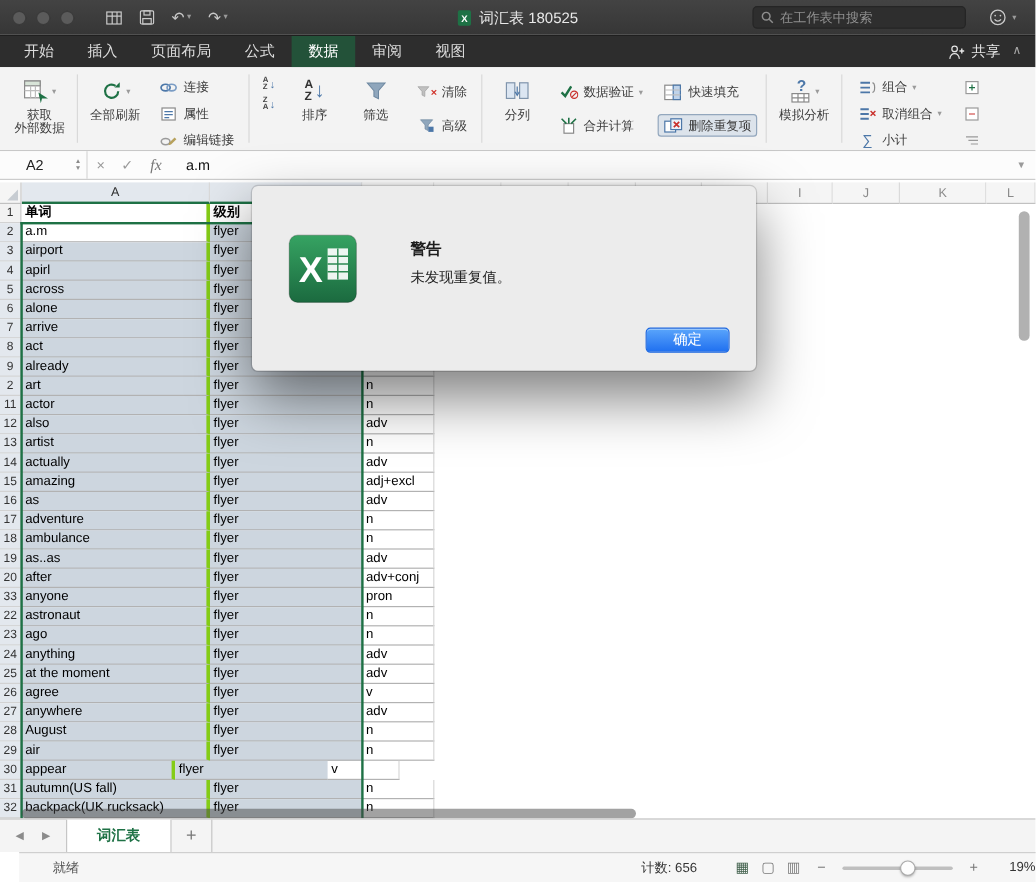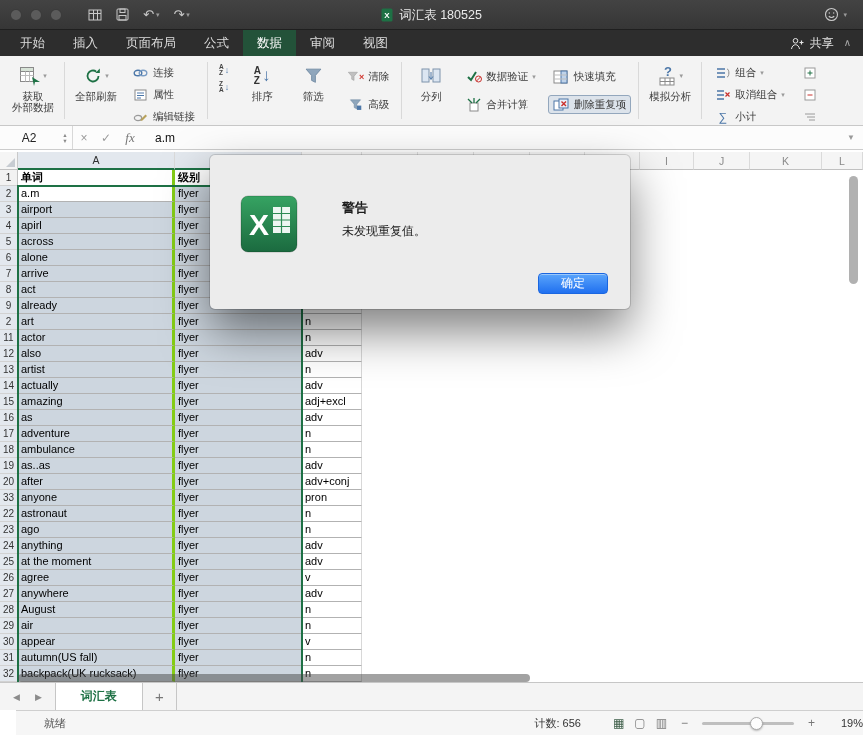--- a/index.html
+++ b/index.html
@@ -134,20 +134,27 @@
     <span class="tb-ic">↶<span class="chev">▾</span></span>
     <span class="tb-ic">↷<span class="chev">▾</span></span>
   </div>
   <div class="tb-title">
     <svg width="12" height="14" viewBox="0 0 12 14">
         <rect x="0.5" y="0.5" width="11" height="13" rx="1.5" fill="#1e7145"></rect>
         <text x="6" y="10" font-size="8" font-weight="bold" fill="#fff" text-anchor="middle">X</text>
       </svg>
     <span class="ttl">词汇表 180525</span>
   </div>
+  <div class="searchbox">
+    <svg width="11" height="11" viewBox="0 0 11 11" fill="none" stroke="#8e8e8e" stroke-width="1.2">
+        <circle cx="4.5" cy="4.5" r="3.2"></circle>
+        <path d="M7 7l3 3"></path>
+      </svg>
+    <span class="ph">在工作表中搜索</span>
+  </div>
   <div class="smiley">
     <svg width="15" height="15" viewBox="0 0 15 15" fill="none" stroke="#c9c9c9" stroke-width="1.1">
         <circle cx="7.5" cy="7.5" r="6"></circle>
         <circle cx="5.3" cy="6" r="0.7" fill="#c9c9c9" stroke="none"></circle>
         <circle cx="9.7" cy="6" r="0.7" fill="#c9c9c9" stroke="none"></circle>
         <path d="M4.8 9.2c1.5 1.8 3.9 1.8 5.4 0"></path>
       </svg>
     <span class="chev">▾</span>
   </div>
 </div>
@@ -653,21 +660,21 @@
       </div>
       <div class="grow">
         <div class="rh selrow">29</div>
         <div class="cell cA sel" style="width: 157px;">air</div>
         <div class="cell cB sel" style="width: 127px;">flyer</div>
         <div class="cell cC" style="width: 60px;">n</div>
         <div class="filler"></div>
       </div>
       <div class="grow">
         <div class="rh selrow">30</div>
-        <div class="cell cA sel" style="width: 157px;">appear</div>
+        <div class="cell cA sel" style="width: 128px;">appear</div>
         <div class="cell cB sel" style="width: 127px;">flyer</div>
         <div class="cell cC" style="width: 60px;">v</div>
         <div class="filler"></div>
       </div>
       <div class="grow">
         <div class="rh selrow">31</div>
         <div class="cell cA sel" style="width: 157px;">autumn(US fall)</div>
         <div class="cell cB sel" style="width: 127px;">flyer</div>
         <div class="cell cC" style="width: 60px;">n</div>
         <div class="filler"></div>

